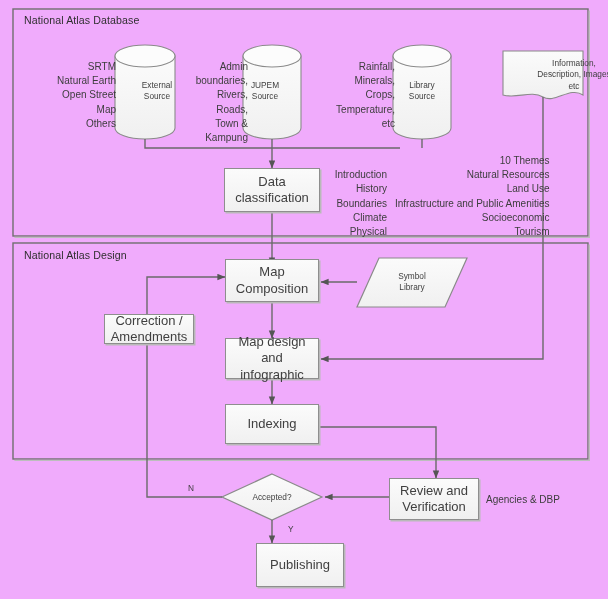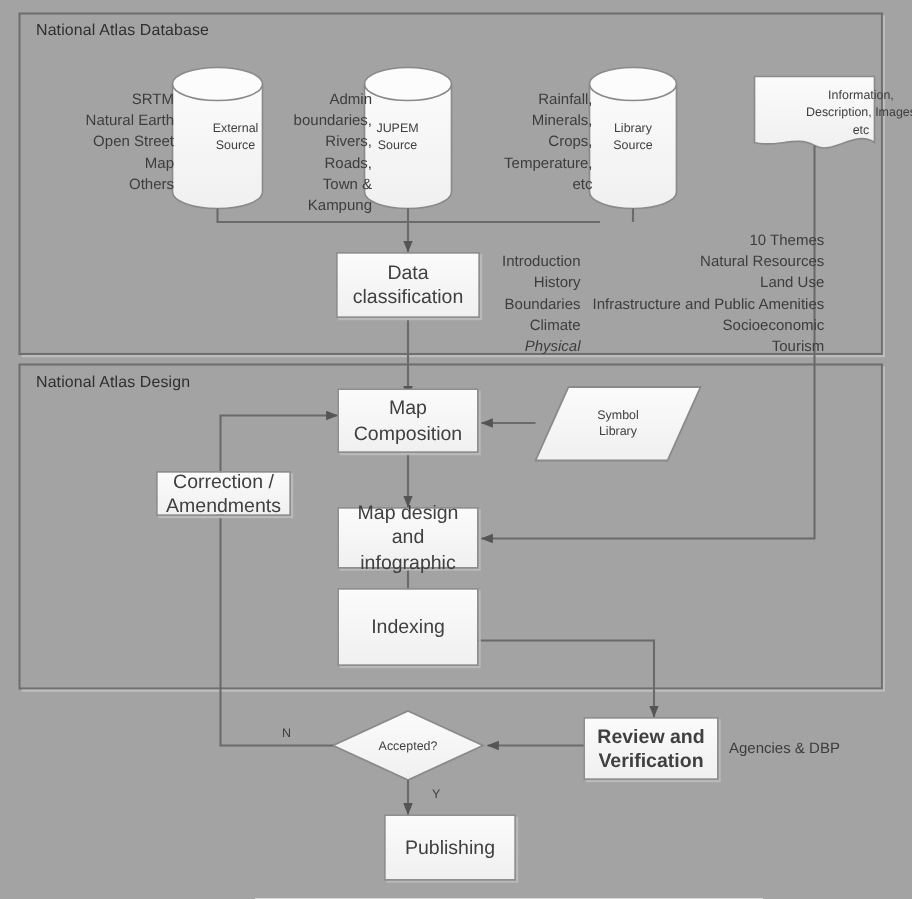--- a/index.html
+++ b/index.html
@@ -1,17 +1,17 @@
 <!DOCTYPE html>
 <html><head>
 <meta charset="utf-8">
 <style>
   html,body{margin:0;padding:0;background:#ffffff;}
   body{width:608px;height:599px;font-family:"Liberation Sans",sans-serif;color:#3a3a3a;}
-  #stage{position:relative;width:608px;height:599px;overflow:hidden;background:#a3a3a3;}
+  #stage{position:relative;width:608px;height:599px;overflow:hidden;background:#f0abfc;}
   #svgroot{position:absolute;left:0;top:0;width:608px;height:599px;}
 
   .node{position:absolute;box-sizing:border-box;display:flex;align-items:center;
         justify-content:center;text-align:center;line-height:1.25;
         font-size:13px;color:#404040;}
   .proc{background:linear-gradient(180deg,#fbfbfb 0%,#f0f0f0 100%);
         border:1px solid #8e8e8e;box-shadow:1.5px 1.5px 0 0 #b9b9b9;}
   .freetext{position:absolute;font-size:10px;color:#3d3d3d;line-height:1.42;
             text-align:right;white-space:pre-line;}
   .frame-title{position:absolute;font-size:10.6px;color:#2f2f2f;letter-spacing:.1px;}
@@ -138,30 +138,30 @@
 
   <div class="node proc" style="left:225px;top:338px;width:94px;height:41px;white-space:pre-line;">
     <span style="white-space:pre-line;">Map design and
 infographic</span>
   </div>
 
   <div class="node proc" style="left:225px;top:259px;width:94px;height:43px;">
     <span>Map Composition</span>
   </div>
 
-  <div class="node proc" style="left:225px;top:392px;width:94px;height:52px;">
+  <div class="node proc" style="left:225px;top:404px;width:94px;height:40px;">
     <span>Indexing</span>
   </div>
 
   <div class="node proc" style="left:104px;top:314px;width:90px;height:30px;">
     <span style="white-space:pre-line;">Correction /
 Amendments</span>
   </div>
 
-  <div class="node proc" style="left:389px;top:478px;width:90px;height:42px;font-weight:bold;">
+  <div class="node proc" style="left:389px;top:478px;width:90px;height:42px;">
     <span style="white-space:pre-line;">Review and
 Verification</span>
   </div>
 
   <div class="node proc" style="left:228px;top:543px;width:88px;height:44px;margin-left:28px;">
     <span>Publishing</span>
   </div>
 
   <div class="para-label" style="left:367px;top:263px;width:90px;height:38px;white-space:pre-line;">Symbol
 Library</div>
@@ -169,21 +169,21 @@
   <div class="diamond-label" style="left:232px;top:487px;width:80px;height:20px;">Accepted?</div>
 
   <div style="position:absolute;left:330px;top:154px;">
     <div class="freetext" style="position:static;">10 Themes</div>
     <div style="display:flex;gap:8px;">
       <div style="width:57px;">
         <div class="freetext" style="position:static;">Introduction</div>
         <div class="freetext" style="position:static;">History</div>
         <div class="freetext" style="position:static;">Boundaries</div>
         <div class="freetext" style="position:static;">Climate</div>
-        <div class="freetext" style="position:static;font-style:italic;">Physical</div>
+        <div class="freetext" style="position:static;">Physical</div>
       </div>
       <div>
         <div class="freetext" style="position:static;">Natural Resources</div>
         <div class="freetext" style="position:static;">Land Use</div>
         <div class="freetext" style="position:static;">Infrastructure and Public Amenities</div>
         <div class="freetext" style="position:static;">Socioeconomic</div>
         <div class="freetext" style="position:static;">Tourism</div>
       </div>
     </div>
   </div>

